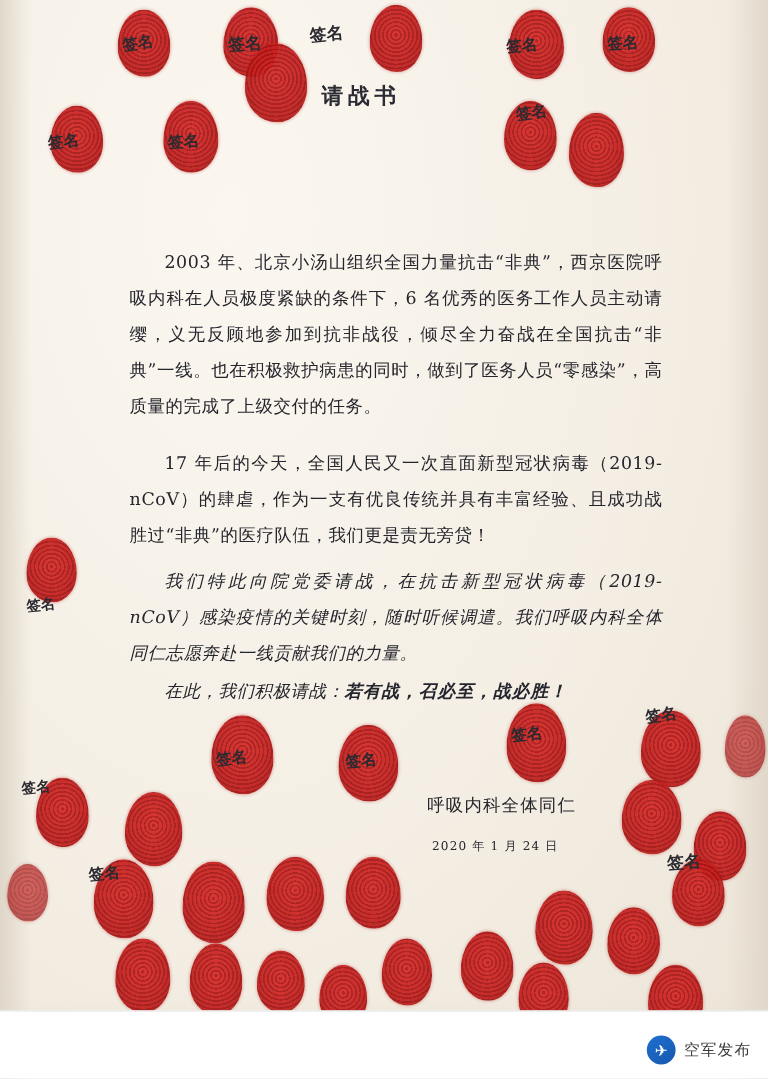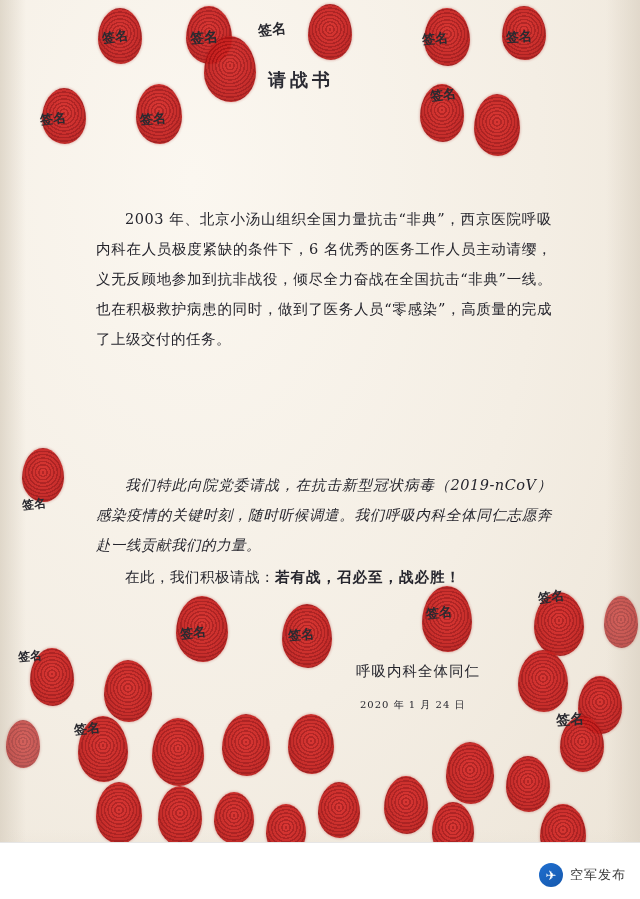--- a/index.html
+++ b/index.html
@@ -73,21 +73,21 @@
     left: 96px;
     width: 456px;
     font-family: "DejaVu Serif", serif;
     font-size: 14.5px;
     line-height: 30px;
     color: #25252d;
     text-align: justify;
     letter-spacing: 0.5px;
   }
   .body-block p {
-    margin: 0 0 4px 0;
+    margin: 0 0 4px 12px;
     text-indent: 2em;
   }
   #para-block-1 { top: 204px; }
   #para-block-2 { top: 372px; }
   #para-block-3 { top: 470px; font-style: italic; }
   #para-block-4 { top: 562px; }
   .slogan-bold {
     font-weight: bold;
     letter-spacing: 1px;
   }
@@ -204,25 +204,28 @@
   <span class="sig-ink" style="left:40px; top:112px; font-size:13px; transform:rotate(-6deg);">签名</span>
   <span class="sig-ink" style="left:140px; top:112px; font-size:13px; transform:rotate(-4deg);">签名</span>
   <span class="sig-ink" style="left:430px; top:88px; font-size:13px; transform:rotate(-7deg);">签名</span>
 
   <div class="doc-title">请战书</div>
 
 
   <div class="body-block" id="para-block-1">
     <p>2003 年、北京小汤山组织全国力量抗击“非典”，西京医院呼吸内科在人员极度紧缺的条件下，6 名优秀的医务工作人员主动请缨，义无反顾地参加到抗非战役，倾尽全力奋战在全国抗击“非典”一线。也在积极救护病患的同时，做到了医务人员“零感染”，高质量的完成了上级交付的任务。</p>
   </div>
+  <div class="body-block" id="para-block-2">
+    <p>17 年后的今天，全国人民又一次直面新型冠状病毒（2019-nCoV）的肆虐，作为一支有优良传统并具有丰富经验、且成功战胜过“非典”的医疗队伍，我们更是责无旁贷！</p>
+  </div>
   <div class="body-block" id="para-block-3">
     <p>我们特此向院党委请战，在抗击新型冠状病毒（2019-nCoV）感染疫情的关键时刻，随时听候调遣。我们呼吸内科全体同仁志愿奔赴一线贡献我们的力量。</p>
   </div>
   <div class="body-block" id="para-block-4">
-    <p style="text-indent:2em;">
+    <p style="text-indent:2em;font-style:italic;">
       <span>在此，我们积极请战：</span><span class="slogan-bold">若有战，召必至，战必胜！</span>
     </p>
   </div>
 
   <div class="signature">呼吸内科全体同仁</div>
   <div class="sign-date">2020 年 1 月 24 日</div>
 
   <div class="fp" style="left:22px; top:448px; width:42px; height:54px;"></div>
   <span class="sig-ink" style="left:22px; top:498px; font-size:12px; transform:rotate(-6deg);">签名</span>
 

